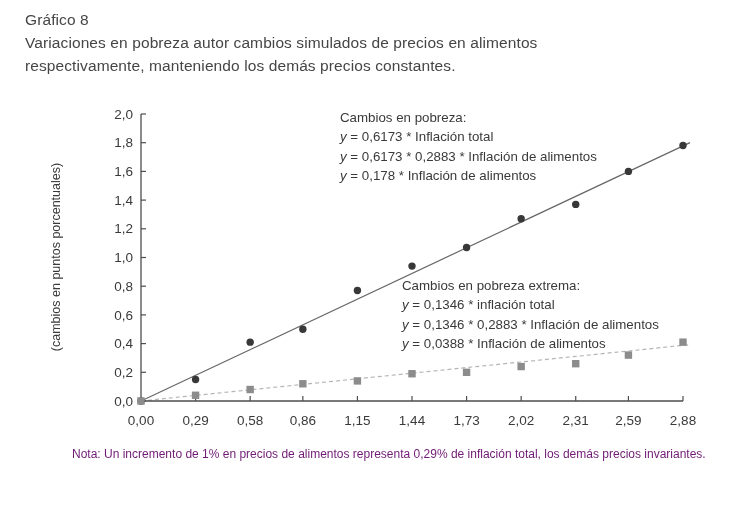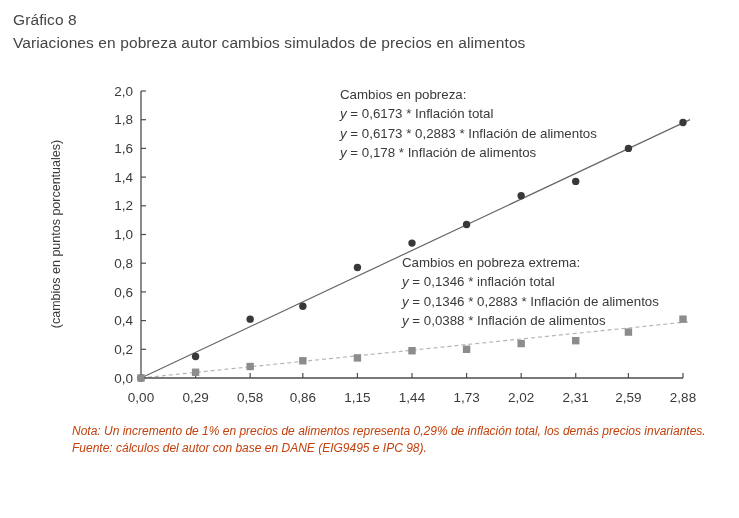--- a/index.html
+++ b/index.html
@@ -1,37 +1,38 @@
 <!DOCTYPE html>
 <html><head>
 <meta charset="utf-8">
 <style>
   html,body{margin:0;padding:0;background:#ffffff;}
   body{
     width:739px;height:518px;overflow:hidden;
     font-family:"Liberation Sans", sans-serif;
     color:#454545;
   }
-  .header{padding:8px 16px 0 13px;}
+  .header{padding:8px 16px 0 25px;}
   .header .hline{
     font-size:15.5px;line-height:23px;font-weight:400;color:#454545;
     letter-spacing:.1px;white-space:nowrap;
   }
   .chart-wrap{margin-top:25px;position:relative;}
   svg{display:block;}
   svg text{font-family:"Liberation Sans", sans-serif;}
   .footer{margin:14px 0 0 72px;}
-  .footer .fline{font-size:12px;line-height:17px;color:#c2410c;white-space:nowrap;font-style:italic;}
+  .footer .fline{font-size:12px;line-height:17px;color:#701a75;white-space:nowrap;}
 </style>
 </head>
 <body>
 
 <div class="header">
   <div class="hline">Gráfico 8</div>
   <div class="hline">Variaciones en pobreza autor cambios simulados de precios en alimentos</div>
+  <div class="hline">respectivamente, manteniendo los demás precios constantes.</div>
 </div>
 
 <div class="chart-wrap">
   <svg id="chart-svg" width="739" height="330" viewBox="0 0 739 330">
       <line x1="141" y1="299" x2="690" y2="40.5873773874539" stroke="#666666" stroke-width="1.2"></line>
       <line x1="141" y1="299" x2="690" y2="242.65407580811808" stroke="#b5b5b5" stroke-width="1.2" stroke-dasharray="4 3"></line>
       <line x1="141" y1="12" x2="141" y2="299" stroke="#4d4d4d" stroke-width="1.3"></line>
       <line x1="141" y1="299" x2="683" y2="299" stroke="#4d4d4d" stroke-width="1.3"></line>
       <line x1="141" y1="299" x2="146" y2="299" stroke="#4d4d4d" stroke-width="1.2"></line>
       <text x="133" y="303.6" text-anchor="end" font-size="13.5" fill="#3a3a3a">0,0</text>
@@ -113,14 +114,13 @@
         <text x="402" y="188" font-size="13.3" fill="#3a3a3a">Cambios en pobreza extrema:</text>
         <text x="402" y="207.3" font-size="13.3" fill="#3a3a3a"><tspan font-style="italic">y</tspan><tspan> = 0,1346 * inflación total</tspan></text>
         <text x="402" y="226.6" font-size="13.3" fill="#3a3a3a"><tspan font-style="italic">y</tspan><tspan> = 0,1346 * 0,2883 * Inflación de alimentos</tspan></text>
         <text x="402" y="245.9" font-size="13.3" fill="#3a3a3a"><tspan font-style="italic">y</tspan><tspan> = 0,0388 * Inflación de alimentos</tspan></text>
       </g>
     </svg>
 </div>
 
 <div class="footer">
   <div class="fline">Nota: Un incremento de 1% en precios de alimentos representa 0,29% de inflación total, los demás precios invariantes.</div>
-  <div class="fline">Fuente: cálculos del autor con base en DANE (EIG9495 e IPC 98).</div>
 </div>
 
 </body></html>

